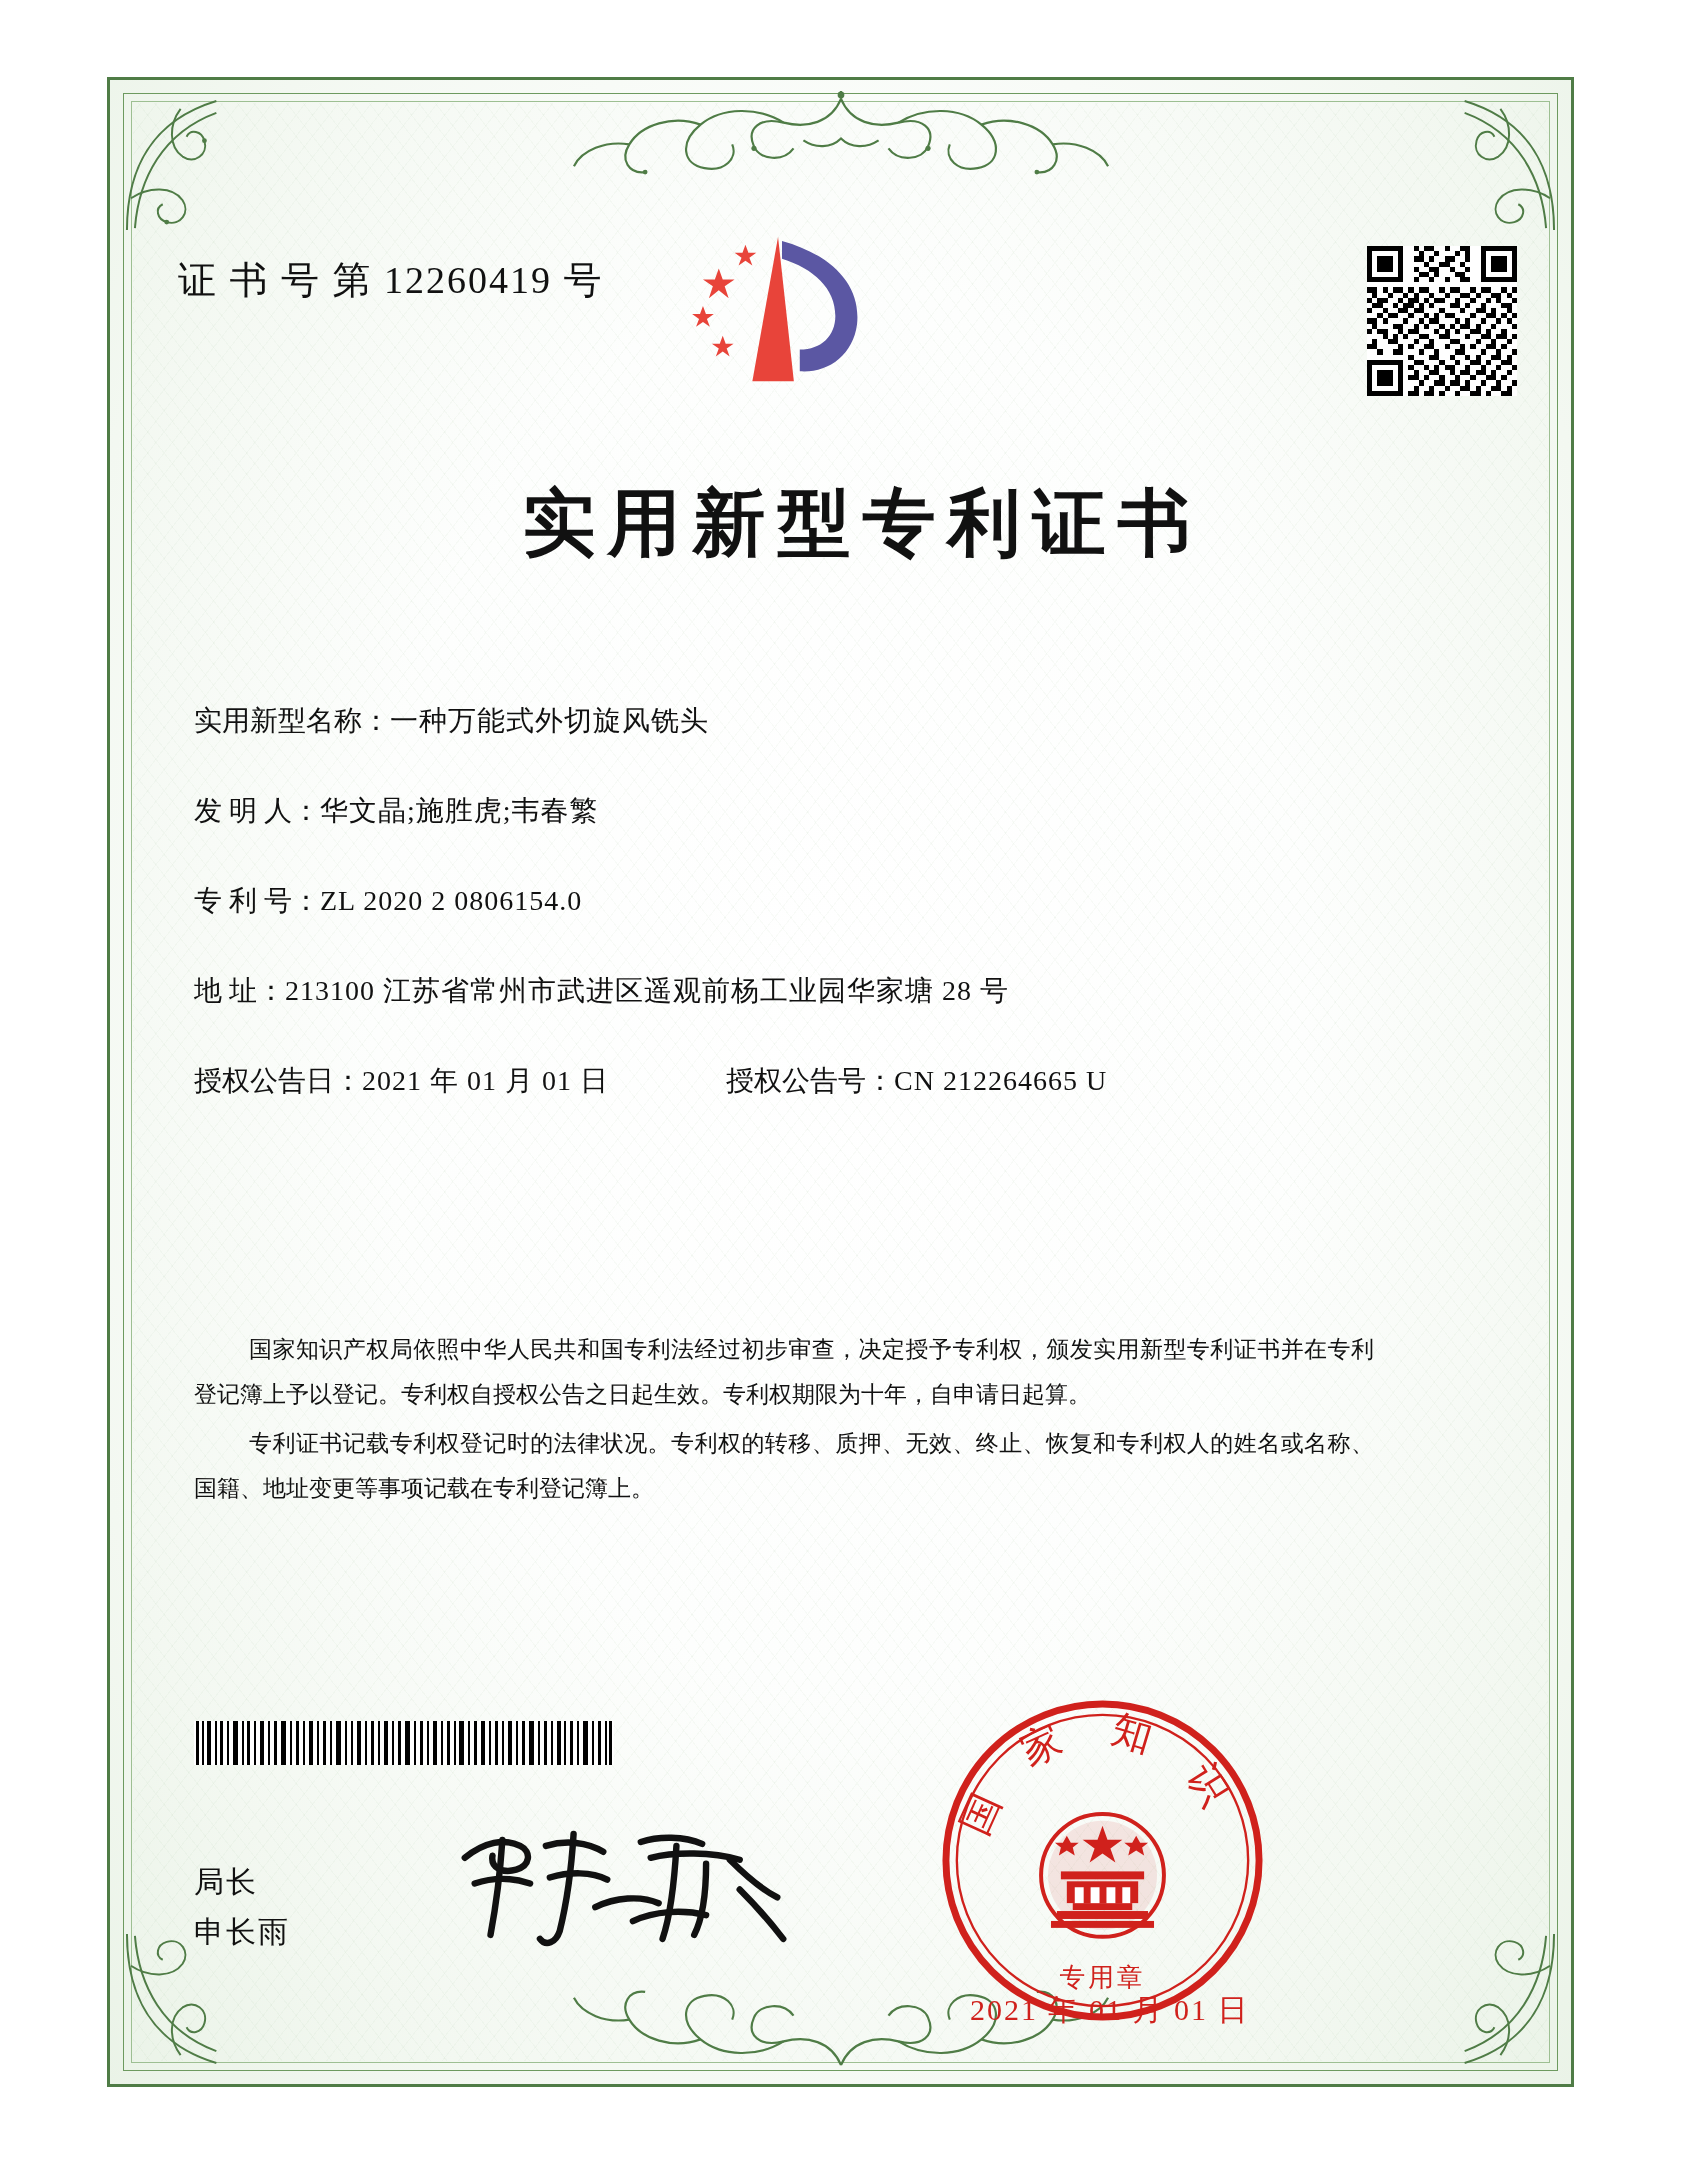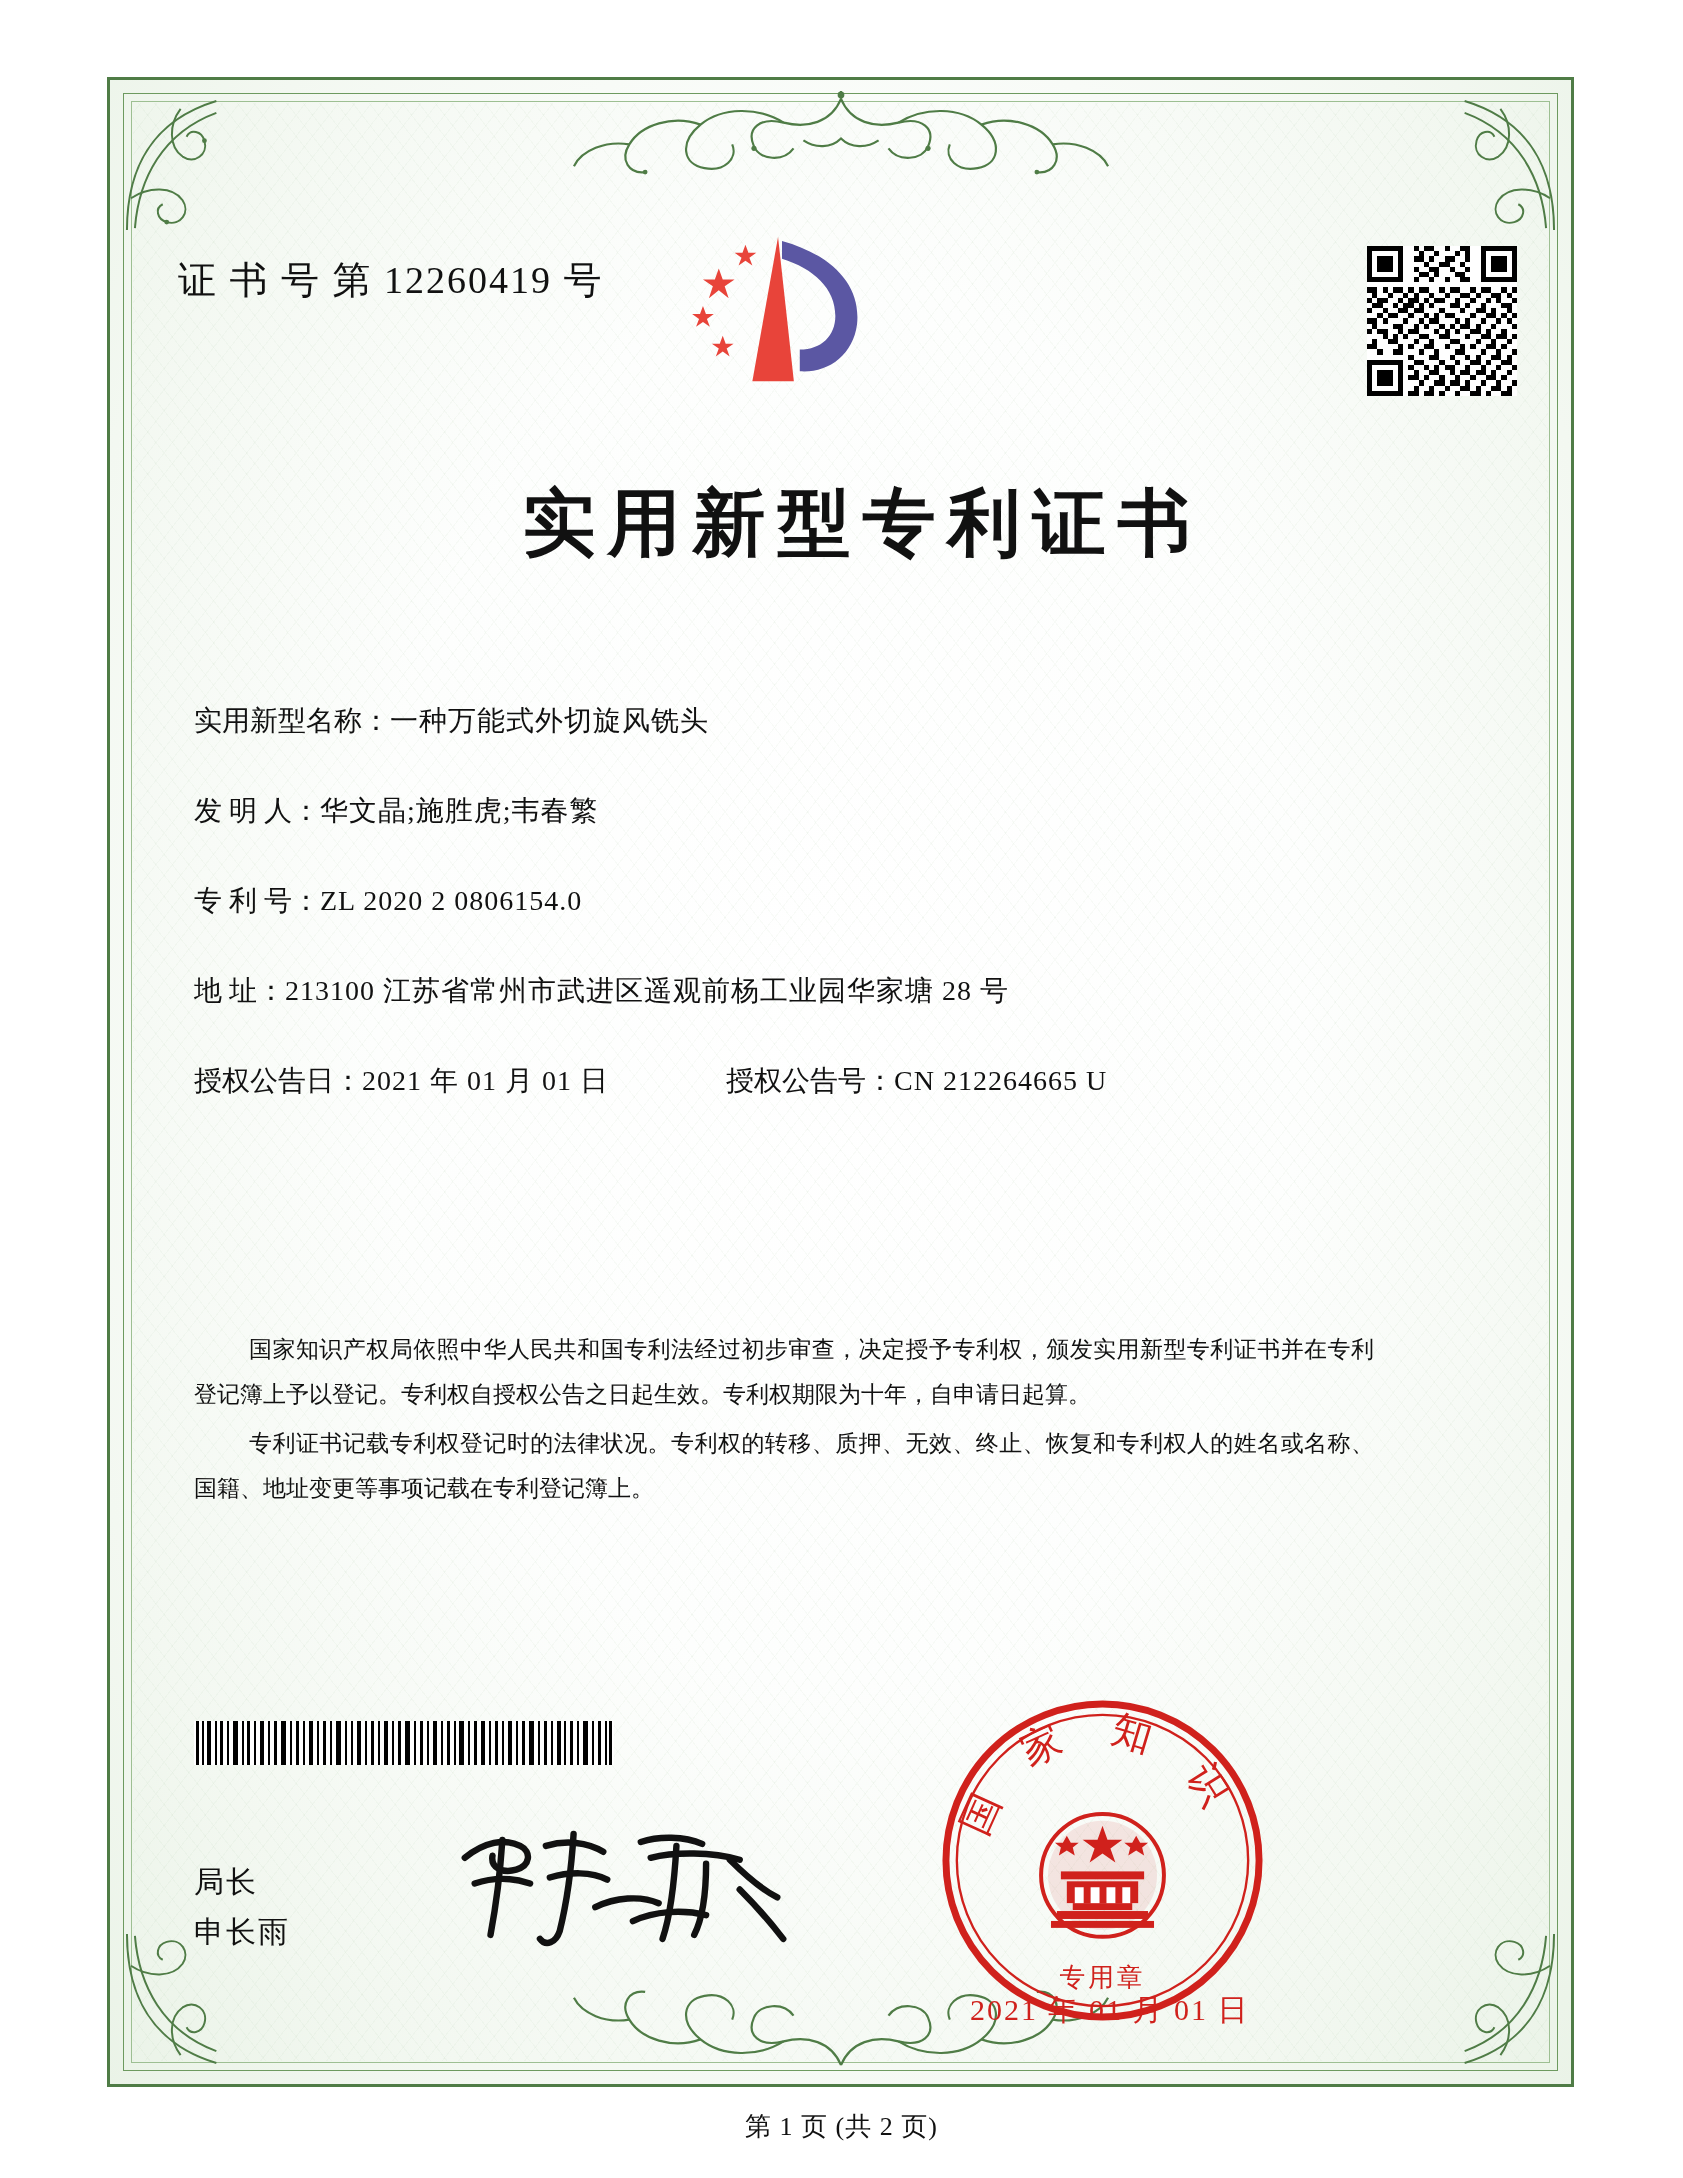--- a/index.html
+++ b/index.html
@@ -668,15 +668,14 @@
         <rect x="-12" y="-4" width="9" height="16"></rect>
         <rect x="4" y="-4" width="9" height="16"></rect>
         <rect x="20" y="-4" width="8" height="16"></rect>
       </g>
     </g>
     <text x="165" y="292" text-anchor="middle" font-size="26" fill="#d0211c" font-family="'DejaVu Serif','Liberation Serif',serif" letter-spacing="3">专用章</text>
   </svg>
 
   <div class="seal-date">2021 年 01 月 01 日</div>
 
-  <div class="footer">第 1 页 (共 2 页)</div>
 </div>
 
 
 </body></html>

